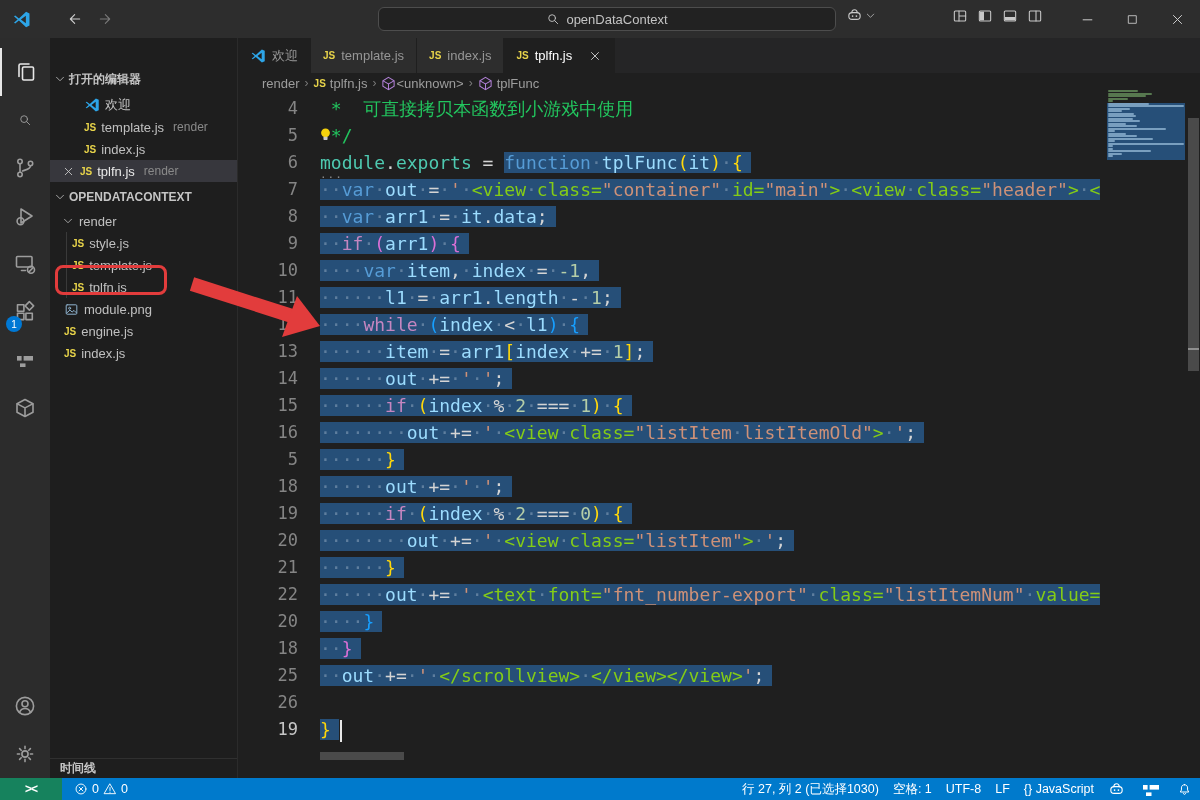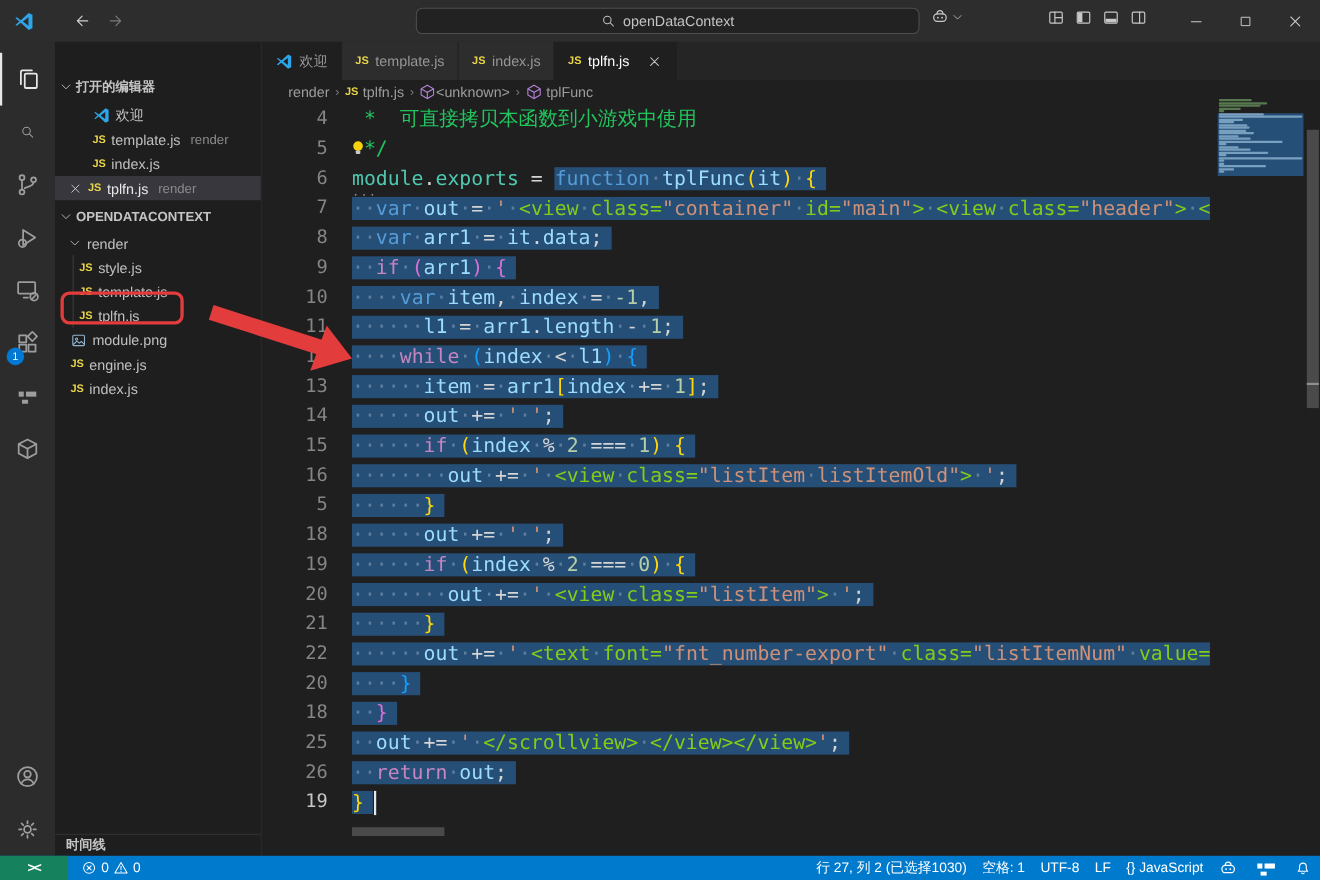--- a/index.html
+++ b/index.html
@@ -457,21 +457,21 @@
       <div class="line" style="top:326px"><span class="ln">16</span><span class="lc"><span class="sel pad"><span class="op"><span class="ws">·</span><span class="ws">·</span><span class="ws">·</span><span class="ws">·</span><span class="ws">·</span><span class="ws">·</span><span class="ws">·</span><span class="ws">·</span></span><span class="vr">out</span><span class="op"><span class="ws">·</span>+=<span class="ws">·</span></span><span class="str">'<span class="ws">·</span></span><span class="tag">&lt;view</span><span class="op"><span class="ws">·</span></span><span class="tag">class=</span><span class="str">"listItem<span class="ws">·</span>listItemOld"</span><span class="tag">&gt;</span><span class="str"><span class="ws">·</span>'</span><span class="op">;</span></span></span></div>
       <div class="line" style="top:353px"><span class="ln">5</span><span class="lc"><span class="sel pad"><span class="op"><span class="ws">·</span><span class="ws">·</span><span class="ws">·</span><span class="ws">·</span><span class="ws">·</span><span class="ws">·</span></span><span class="by">}</span></span></span></div>
       <div class="line" style="top:380px"><span class="ln">18</span><span class="lc"><span class="sel pad"><span class="op"><span class="ws">·</span><span class="ws">·</span><span class="ws">·</span><span class="ws">·</span><span class="ws">·</span><span class="ws">·</span></span><span class="vr">out</span><span class="op"><span class="ws">·</span>+=<span class="ws">·</span></span><span class="str">'<span class="ws">·</span>'</span><span class="op">;</span></span></span></div>
       <div class="line" style="top:407px"><span class="ln">19</span><span class="lc"><span class="sel pad"><span class="op"><span class="ws">·</span><span class="ws">·</span><span class="ws">·</span><span class="ws">·</span><span class="ws">·</span><span class="ws">·</span></span><span class="ctl">if</span><span class="op"><span class="ws">·</span></span><span class="by">(</span><span class="vr">index</span><span class="op"><span class="ws">·</span>%<span class="ws">·</span></span><span class="num">2</span><span class="op"><span class="ws">·</span>===<span class="ws">·</span></span><span class="num">0</span><span class="by">)</span><span class="op"><span class="ws">·</span></span><span class="by">{</span></span></span></div>
       <div class="line" style="top:434px"><span class="ln">20</span><span class="lc"><span class="sel pad"><span class="op"><span class="ws">·</span><span class="ws">·</span><span class="ws">·</span><span class="ws">·</span><span class="ws">·</span><span class="ws">·</span><span class="ws">·</span><span class="ws">·</span></span><span class="vr">out</span><span class="op"><span class="ws">·</span>+=<span class="ws">·</span></span><span class="str">'<span class="ws">·</span></span><span class="tag">&lt;view</span><span class="op"><span class="ws">·</span></span><span class="tag">class=</span><span class="str">"listItem"</span><span class="tag">&gt;</span><span class="str"><span class="ws">·</span>'</span><span class="op">;</span></span></span></div>
       <div class="line" style="top:461px"><span class="ln">21</span><span class="lc"><span class="sel pad"><span class="op"><span class="ws">·</span><span class="ws">·</span><span class="ws">·</span><span class="ws">·</span><span class="ws">·</span><span class="ws">·</span></span><span class="by">}</span></span></span></div>
       <div class="line" style="top:488px"><span class="ln">22</span><span class="lc"><span class="sel"><span class="op"><span class="ws">·</span><span class="ws">·</span><span class="ws">·</span><span class="ws">·</span><span class="ws">·</span><span class="ws">·</span></span><span class="vr">out</span><span class="op"><span class="ws">·</span>+=<span class="ws">·</span></span><span class="str">'<span class="ws">·</span></span><span class="tag">&lt;text</span><span class="op"><span class="ws">·</span></span><span class="tag">font=</span><span class="str">"fnt_number-export"</span><span class="op"><span class="ws">·</span></span><span class="tag">class=</span><span class="str">"listItemNum"</span><span class="op"><span class="ws">·</span></span><span class="tag">value=</span></span></span></div>
       <div class="line" style="top:515px"><span class="ln">20</span><span class="lc"><span class="sel pad"><span class="op"><span class="ws">·</span><span class="ws">·</span><span class="ws">·</span><span class="ws">·</span></span><span class="bb">}</span></span></span></div>
       <div class="line" style="top:542px"><span class="ln">18</span><span class="lc"><span class="sel pad"><span class="op"><span class="ws">·</span><span class="ws">·</span></span><span class="bp">}</span></span></span></div>
       <div class="line" style="top:569px"><span class="ln">25</span><span class="lc"><span class="sel pad"><span class="op"><span class="ws">·</span><span class="ws">·</span></span><span class="vr">out</span><span class="op"><span class="ws">·</span>+=<span class="ws">·</span></span><span class="str">'<span class="ws">·</span></span><span class="tag">&lt;/scrollview&gt;</span><span class="op"><span class="ws">·</span></span><span class="tag">&lt;/view&gt;&lt;/view&gt;</span><span class="str">'</span><span class="op">;</span></span></span></div>
-      <div class="line" style="top:596px"><span class="ln">26</span><span class="lc"><span class="sel pad"><span class="op"><span class="ws">·</span><span class="ws">·</span></span><span class="ctl">return</span><span class="op"><span class="ws">·</span></span><span class="vr">out</span><span class="op">;</span></span></span></div>
+      <div class="line" style="top:596px"><span class="ln">26</span></div>
       <div class="line" style="top:623px"><span class="ln cur">19</span><span class="lc"><span class="sel pad"><span class="by">}</span></span><span class="cursorbar"></span></span></div>
     </div>
   <div id="minimap">
       <div id="mm-selblock" style="top:12.5px;height:57px"></div>
       <div class="mmbar" style="left:3px;top:0px;width:30px;background:#57784f"></div>
       <div class="mmbar" style="left:3px;top:2.5px;width:44px;background:#57784f"></div>
       <div class="mmbar" style="left:3px;top:5px;width:38px;background:#57784f"></div>
       <div class="mmbar" style="left:3px;top:7.5px;width:19.95px;background:#57784f"></div>
       <div class="mmbar" style="left:3px;top:10px;width:5px;background:#57784f"></div>
       <div class="mmbar" style="left:3px;top:12.5px;width:40.95px;background:rgba(150,185,215,0.75)"></div>

